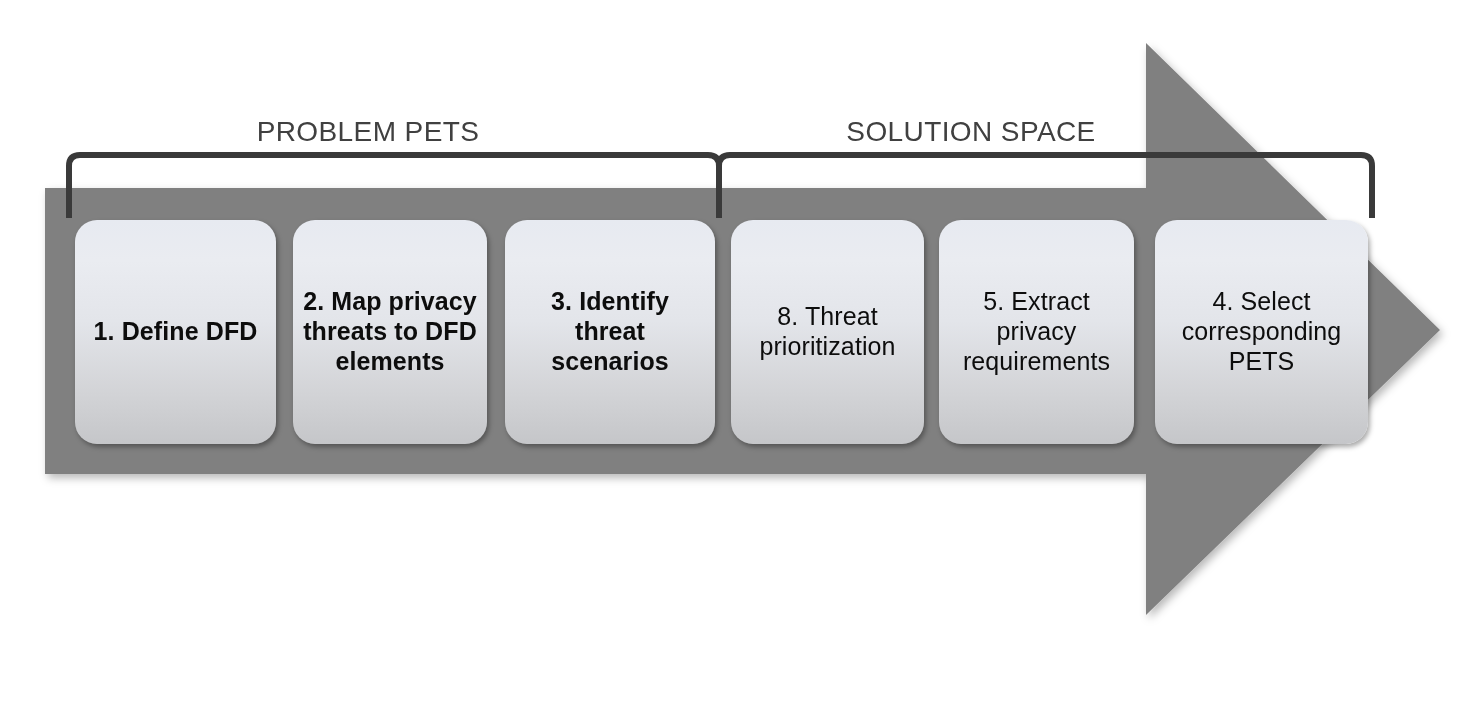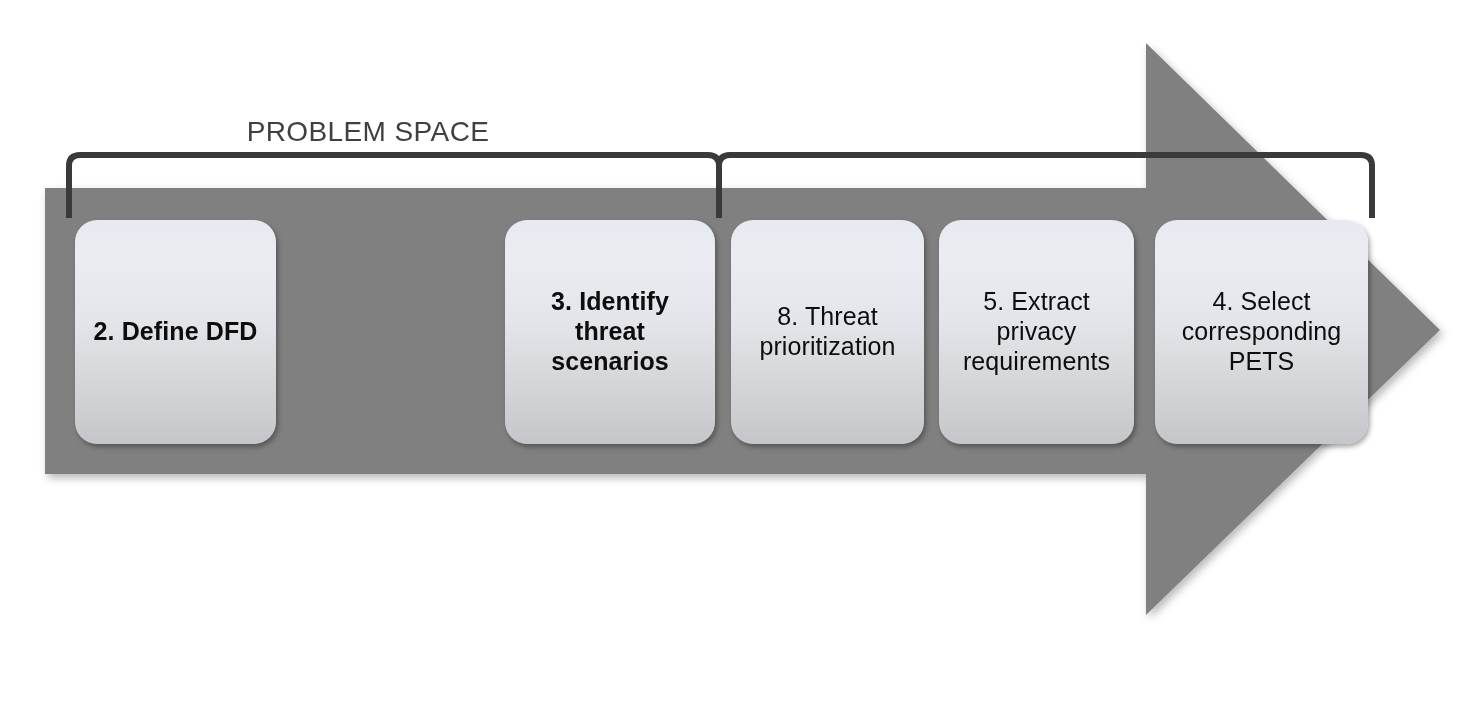--- a/index.html
+++ b/index.html
@@ -103,28 +103,32 @@
       </filter>
     </defs>
     <polygon filter="url(#arrowShadow)" fill="#808080" points="45,188 1146,188 1146,43 1440,330 1146,615 1146,474 45,474"></polygon>
   </svg>
 
   <svg class="bracket-svg" viewBox="0 0 1472 711">
     <path d="M 69 218 L 69 166 Q 69 155 80 155 L 708 155 Q 719 155 719 166 L 719 218" fill="none" stroke="#3a3a3a" stroke-width="6" stroke-linecap="butt"></path>
     <path d="M 719 218 L 719 166 Q 719 155 730 155 L 1361 155 Q 1372 155 1372 166 L 1372 218" fill="none" stroke="#3a3a3a" stroke-width="6" stroke-linecap="butt"></path>
   </svg>
 
-  <div class="phase-label problem">PROBLEM SPACE</div>
+  <div class="phase-label problem">PROBLEM PETS</div>
+  <div class="phase-label solution">SOLUTION SPACE</div>
 
   <div class="steps-layer">
 
     <div class="step-box step-1">
-      <span class="step-text bold">2. Define DFD</span>
+      <span class="step-text bold">1. Define DFD</span>
     </div>
 
+    <div class="step-box step-2">
+      <span class="step-text bold">2. Map privacy threats to DFD elements</span>
+    </div>
 
     <div class="step-box step-3">
       <span class="step-text bold">3. Identify threat scenarios</span>
     </div>
 
     <div class="step-box step-4">
       <span class="step-text regular">8. Threat prioritization</span>
     </div>
 
     <div class="step-box step-5">

